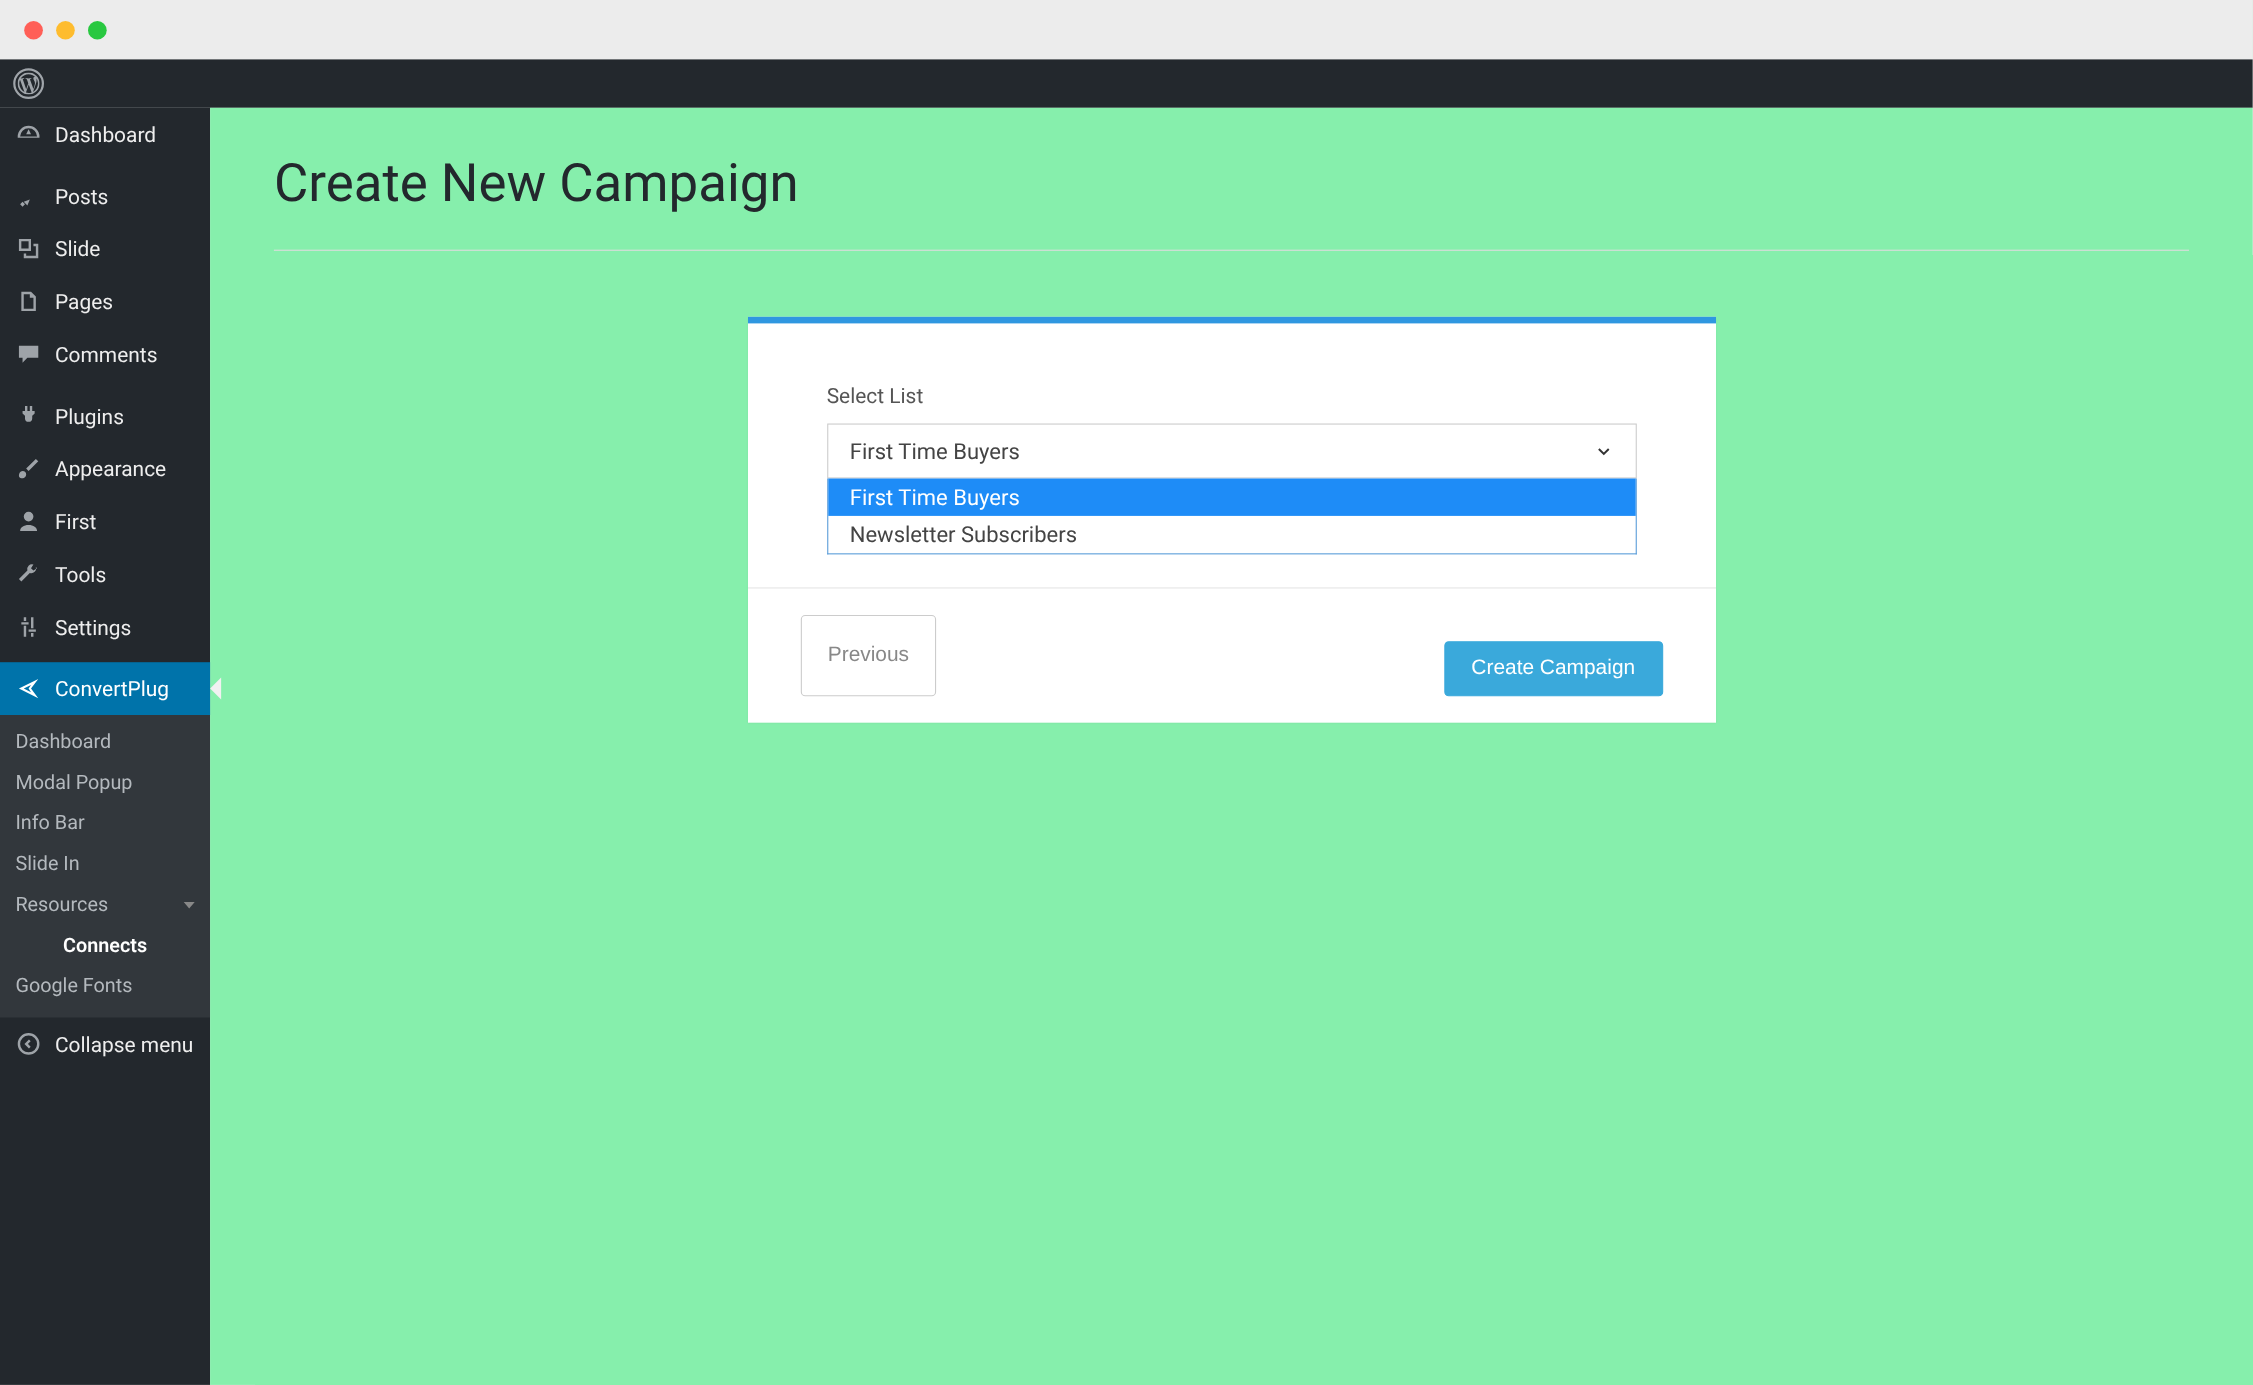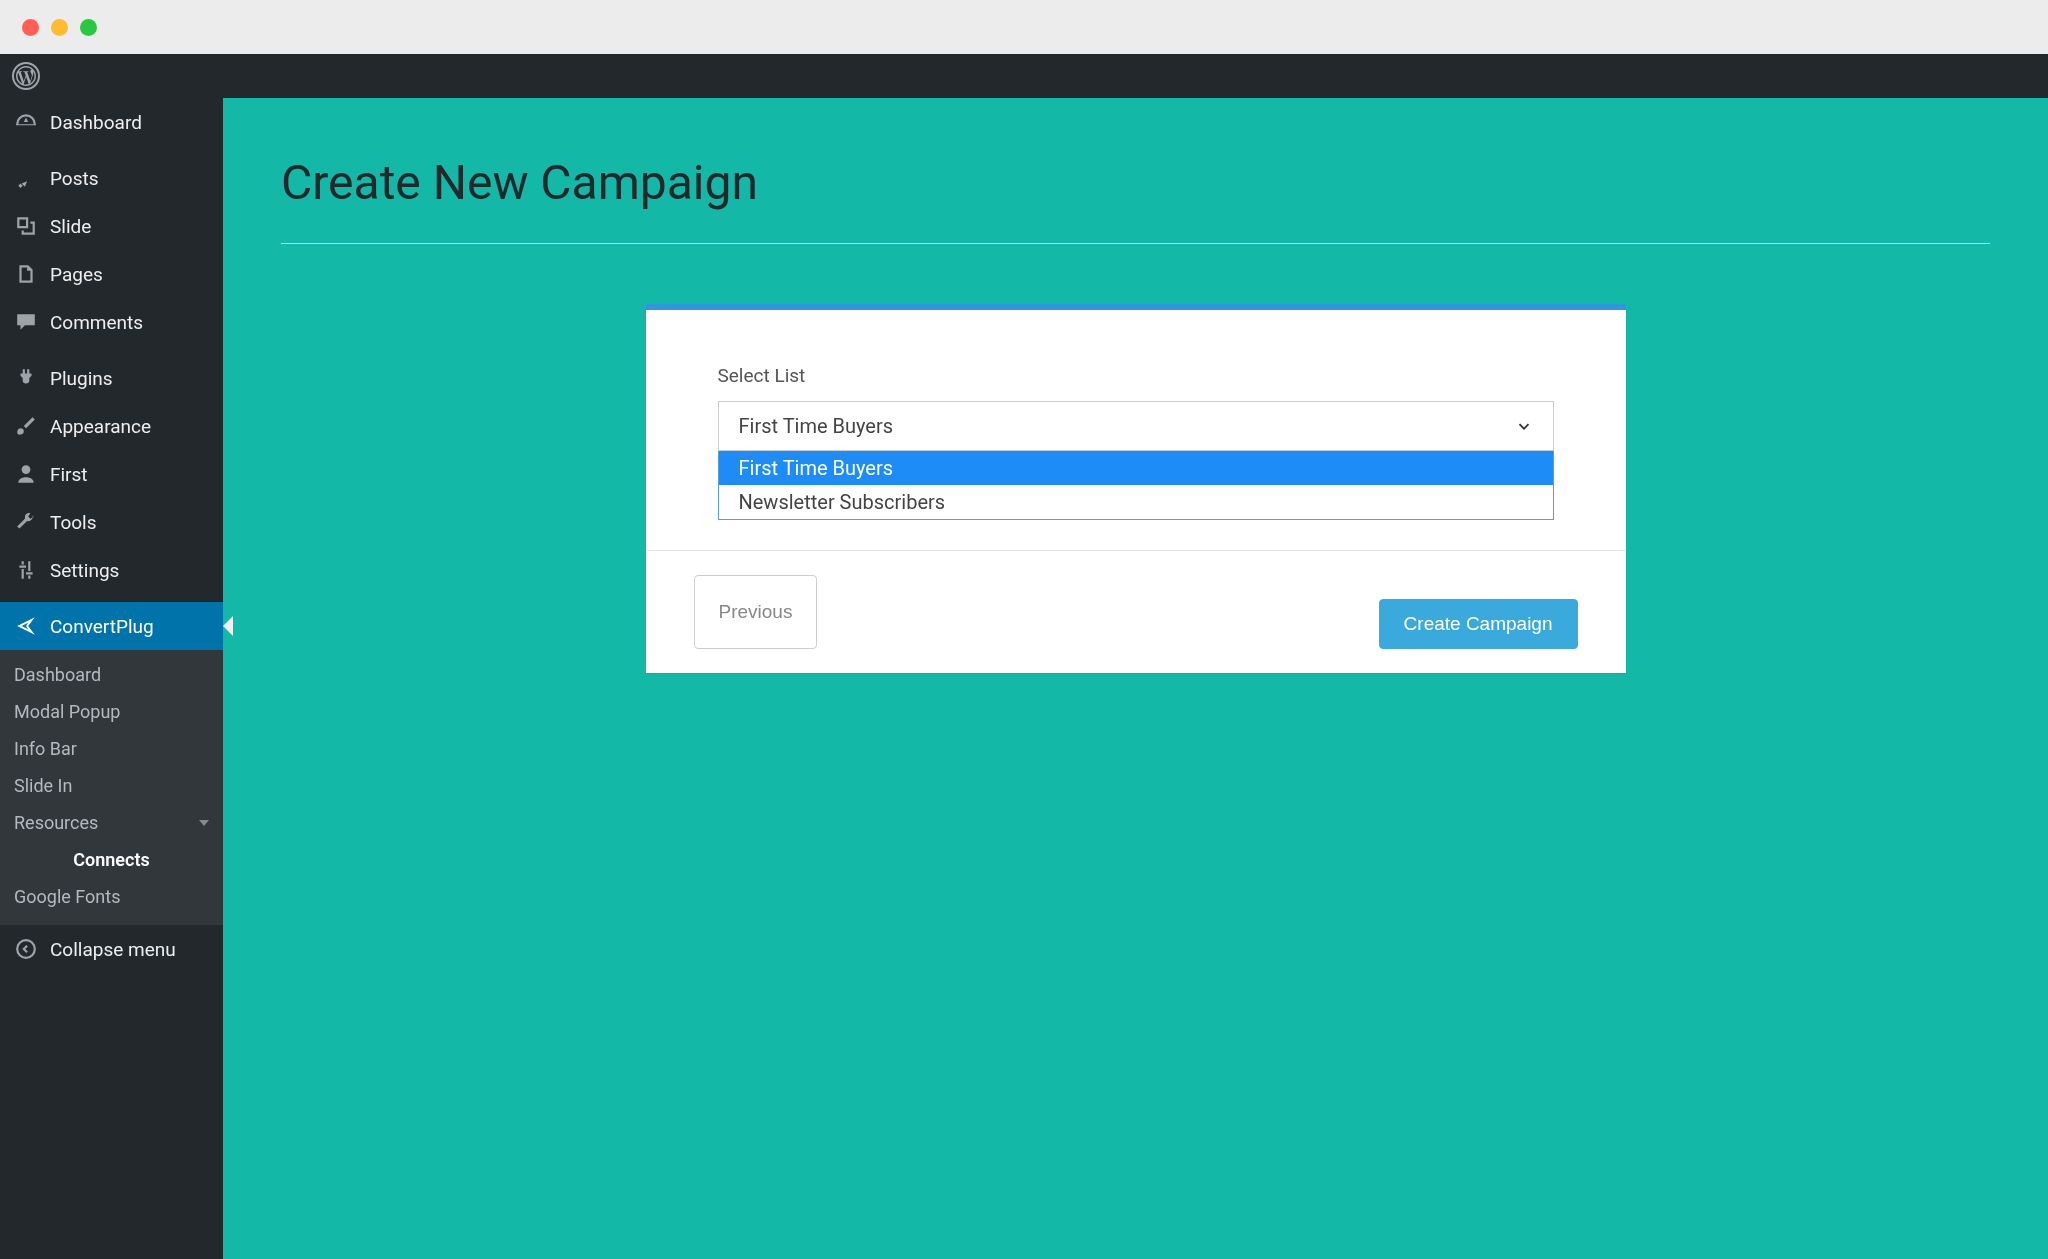--- a/index.html
+++ b/index.html
@@ -7,34 +7,34 @@
 .window { width: 2048px; height: 1259px; display: flex; flex-direction: column; }
 .titlebar { height: 54px; background: #ececec; display: flex; align-items: center; padding-left: 22px; gap: 12px; }
 .tl-dot { width: 17px; height: 17px; border-radius: 50%; }
 .tl-red { background: #ff5f57; }
 .tl-yellow { background: #febc2e; }
 .tl-green { background: #28c840; }
 .wp-wrap { flex: 1; display: flex; flex-direction: column; background: #f1f1f1; }
 .adminbar { height: 44px; background: #23282d; display: flex; align-items: center; padding-left: 12px; }
 .wp-logo { width: 28px; height: 28px; border-radius: 50%; border: 2px solid #a0a5aa; display: flex; align-items: center; justify-content: center; color: #a0a5aa; font-weight: bold; font-size: 19px; font-family: Georgia, serif; }
 .body-row { flex: 1; display: flex; }
-.sidebar { width: 223px; background: #23282d; color: #eee; display: flex; flex-direction: column; font-size: 19px; }
+.sidebar { width: 191px; background: #23282d; color: #eee; display: flex; flex-direction: column; font-size: 19px; }
 .menu-item { display: flex; align-items: center; gap: 12px; padding: 12px 14px; color: #eee; cursor: pointer; }
 .menu-item .icon { width: 24px; height: 24px; display: flex; align-items: center; justify-content: center; color: #9ea3a8; }
 .menu-item.active { background: #0073aa; color: #fff; position: relative; }
 .menu-item.active .icon { color: #fff; }
 .menu-item.active::after { content: ""; position: absolute; right: -10px; top: 50%; transform: translateY(-50%); border-top: 10px solid transparent; border-bottom: 10px solid transparent; border-right: 10px solid #f1f1f1; }
 .sub-menu { background: #32373c; padding: 6px 0 10px 0; }
 .sub-item { padding: 8px 14px; color: #b4b9be; font-size: 18px; cursor: pointer; display: flex; align-items: center; justify-content: space-between; }
 .sub-item.bold { color: #fff; font-weight: 600; justify-content: center; }
 .sep { height: 8px; }
-.content { flex: 1; background: #14b8a6; padding: 56px 58px; }
+.content { flex: 1; background: #86efac; padding: 40px 58px; }
 .page-title { font-size: 48px; font-weight: 400; color: #23282d; margin-bottom: 32px; }
 .hr { border: none; border-top: 1px solid #ddd; margin-bottom: 60px; }
-.panel { width: 980px; margin: 0 auto; background: #fff; border-top: 6px solid #2f97e0; box-shadow: 0 1px 2px rgba(0,0,0,0.05); }
+.panel { width: 880px; margin: 0 auto; background: #fff; border-top: 6px solid #2f97e0; box-shadow: 0 1px 2px rgba(0,0,0,0.05); }
 .panel-body { padding: 54px 72px 30px 72px; position: relative; }
 .label { font-size: 19px; color: #555; margin-bottom: 14px; }
 .select-box { border: 1px solid #ccc; height: 50px; display: flex; align-items: center; justify-content: space-between; padding: 0 20px; font-size: 20px; color: #444; cursor: pointer; background: #fff; }
 .dropdown { border: 1px solid #5b9dd9; border-top: none; margin-top: 0; }
 .dd-item { padding: 5px 20px; font-size: 20px; color: #444; cursor: pointer; }
 .dd-item.highlight { background: #1e8cf7; color: #fff; }
 .panel-footer { border-top: 1px solid #e5e5e5; padding: 24px 48px; display: flex; justify-content: space-between; }
 .btn { padding: 13px 24px; font-size: 19px; border-radius: 4px; cursor: pointer; }
 .btn-prev { background: #fff; border: 1px solid #ccc; color: #888; }
 .btn-create { background: #3aa9db; border: 1px solid #3aa9db; color: #fff; margin-top: 24px; }

